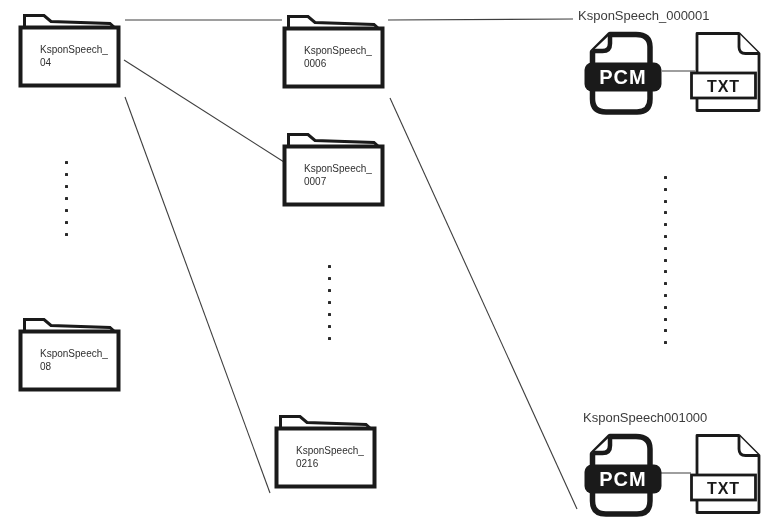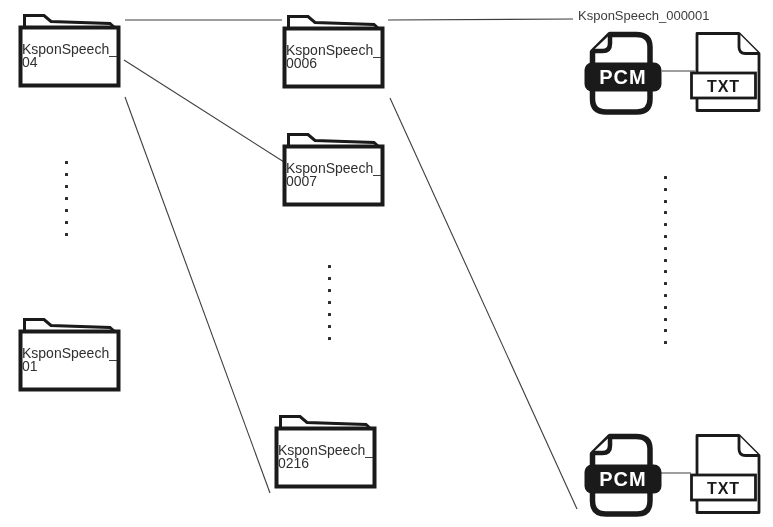--- a/index.html
+++ b/index.html
@@ -19,22 +19,22 @@
   }
   .wires{position:absolute;left:0;top:0;width:773px;height:527px;}
   .wires line{stroke:var(--wire);stroke-width:1.1;}
 
   
   .folder{position:absolute;width:106px;height:80px;}
   .folder svg{position:absolute;left:0;top:0;}
   .folder .tab{fill:#fff;stroke:var(--ink);stroke-width:3;stroke-linejoin:miter;}
   .folder .body{fill:#fff;stroke:var(--ink);stroke-width:4;}
   .folder-text{
-    position:absolute;left:5px;top:33px;
-    font-size:14px;line-height:13px;color:var(--text);
+    position:absolute;left:23px;top:33px;
+    font-size:10px;line-height:13px;color:var(--text);
     white-space:nowrap;
   }
 
   
   .file-icon{position:absolute;}
   .pcm-doc{fill:#fff;stroke:var(--ink);stroke-width:5.5;stroke-linejoin:round;}
   .pcm-fold{fill:#fff;stroke:var(--ink);stroke-width:4.5;stroke-linejoin:round;}
   .pcm-badge{fill:var(--ink);}
   .pcm-text{fill:#ffffff;font-family:"Liberation Sans","DejaVu Sans",sans-serif;
     font-weight:bold;font-size:20px;text-anchor:middle;letter-spacing:1px;}
@@ -79,21 +79,21 @@
     </div>
   </div>
 
   <div class="folder" style="left:17px;top:314px">
     <svg viewBox="0 0 106 80" width="106" height="80">
       <path class="tab" d="M7.5,17.5 L7.5,5.5 L27,5.5 L34,11.5 L93,13.5 L97.5,17.5"></path>
       <rect class="body" x="3.5" y="17.5" width="98" height="58"></rect>
     </svg>
     <div class="folder-text">
       <div>KsponSpeech_</div>
-      <div>01</div>
+      <div>08</div>
     </div>
   </div>
 
   <div class="folder" style="left:281px;top:11px">
     <svg viewBox="0 0 106 80" width="106" height="80">
       <path class="tab" d="M7.5,17.5 L7.5,5.5 L27,5.5 L34,11.5 L93,13.5 L97.5,17.5"></path>
       <rect class="body" x="3.5" y="17.5" width="98" height="58"></rect>
     </svg>
     <div class="folder-text">
       <div>KsponSpeech_</div>
@@ -136,20 +136,21 @@
 
   <div class="file-icon" style="left:690px;top:29px">
     <svg viewBox="0 0 76 86" width="76" height="86">
       <path class="txt-doc" d="M7,4.5 H49 L69,24.5 V81.5 H7 Z"></path>
       <path class="txt-fold" d="M49,4.5 V18 Q49,24.5 55.5,24.5 H69"></path>
       <rect class="txt-badge" x="1.5" y="44" width="64" height="25"></rect>
       <text class="txt-text" x="33.5" y="62.5">TXT</text>
     </svg>
   </div>
 
+  <div class="group-label" style="left:583px;top:410px">KsponSpeech001000</div>
 
   <div class="file-icon" style="left:583px;top:433px">
     <svg viewBox="0 0 80 84" width="80" height="84">
       <path class="pcm-doc" d="M27,3.5 H53 Q67,3.5 67,16 V68 Q67,81 54,81 H23 Q9.5,81 9.5,68 V21 Z"></path>
       <path class="pcm-fold" d="M27,3.5 V12.5 Q27,20 19.5,20 H9.5"></path>
       <rect class="pcm-badge" x="1.5" y="31.5" width="77" height="29" rx="7.5"></rect>
       <text class="pcm-text" x="40" y="53">PCM</text>
     </svg>
   </div>
 

